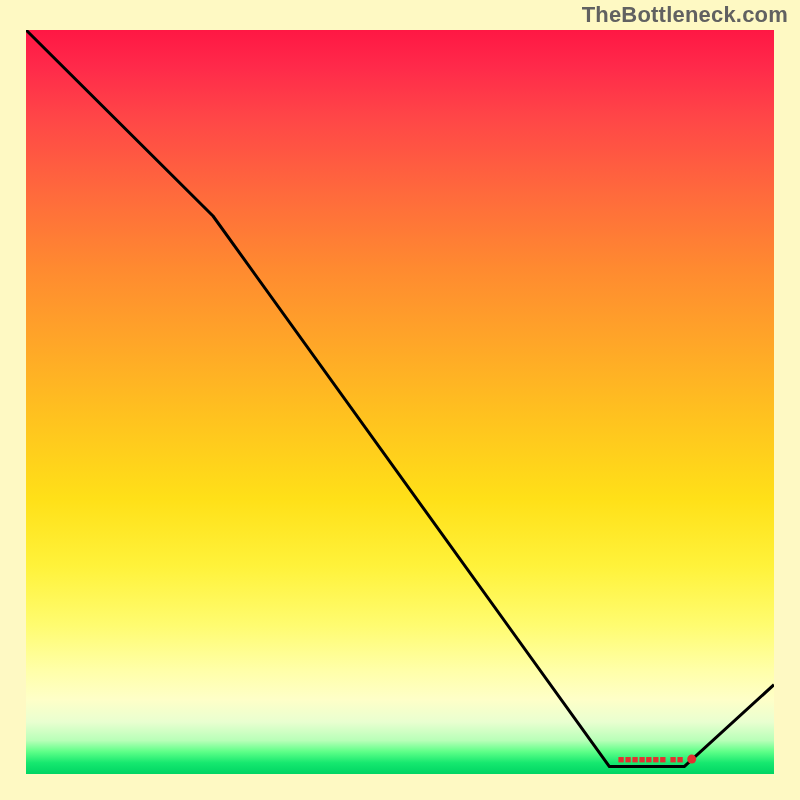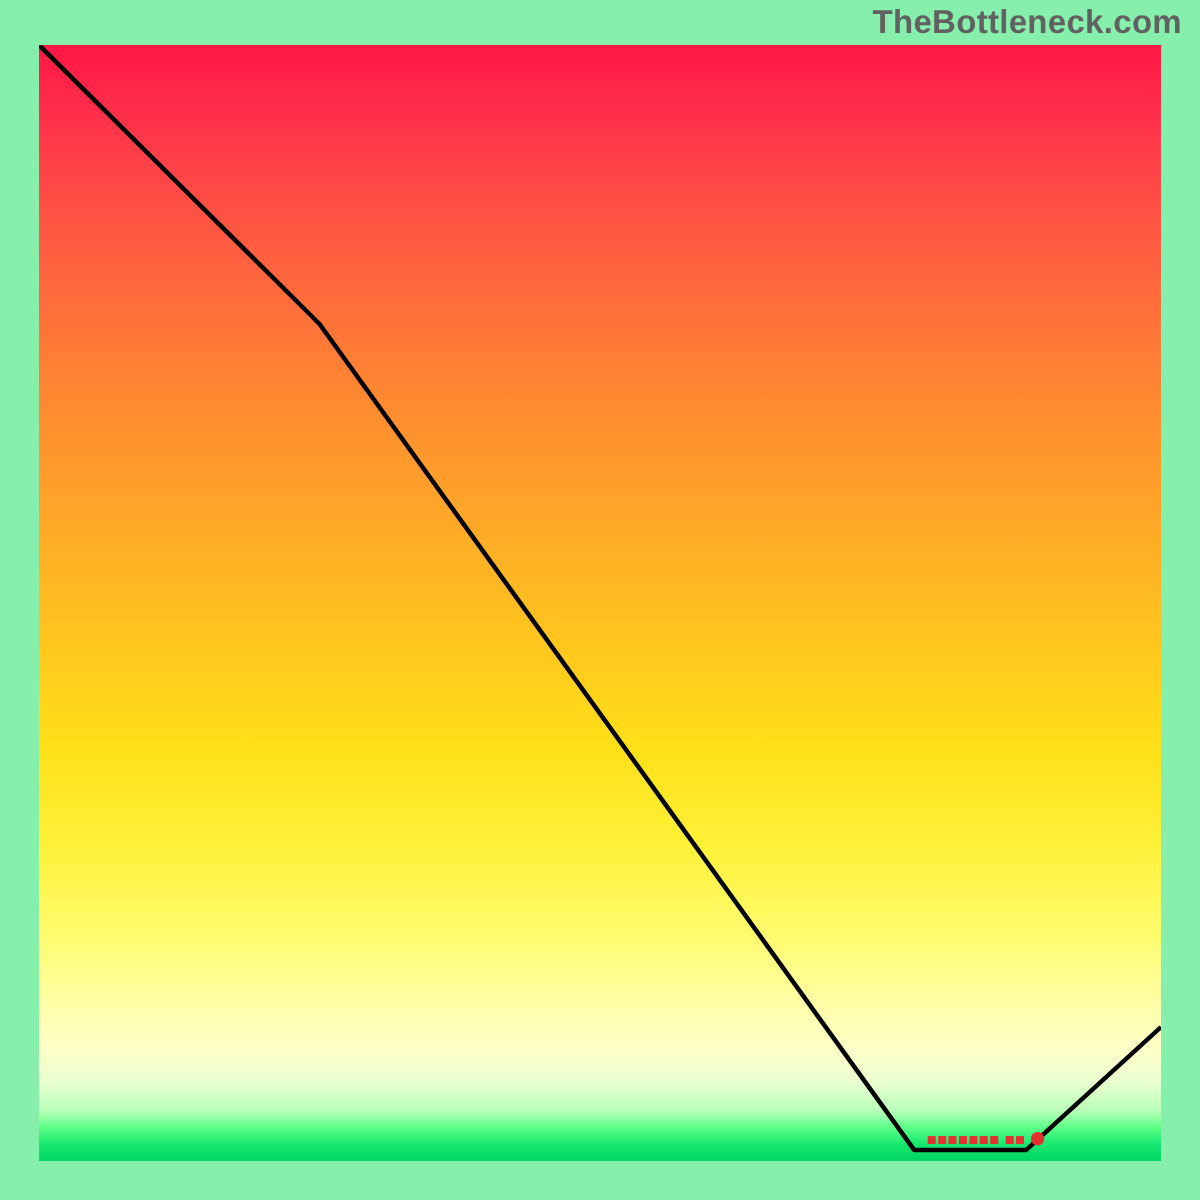--- a/index.html
+++ b/index.html
@@ -8,21 +8,21 @@
     width: 800px;
     height: 800px;
     background: #000;
     overflow: hidden;
     font-family: Arial, Helvetica, sans-serif;
   }
   .frame {
     position: relative;
     width: 800px;
     height: 800px;
-    background: #86efac;
+    background: #fef9c3;
   }
   .watermark {
     position: absolute;
     top: 2px;
     right: 12px;
     color: #616161;
     font-size: 22px;
     font-weight: 600;
     letter-spacing: 0.2px;
     user-select: none;

